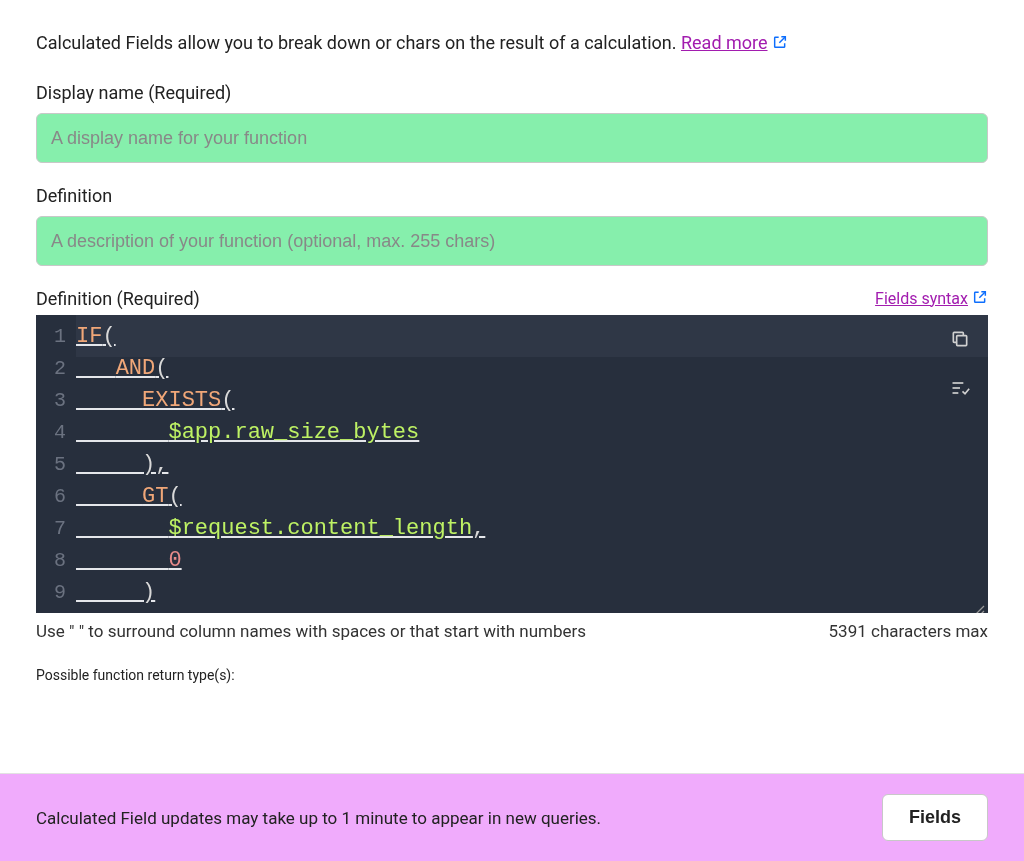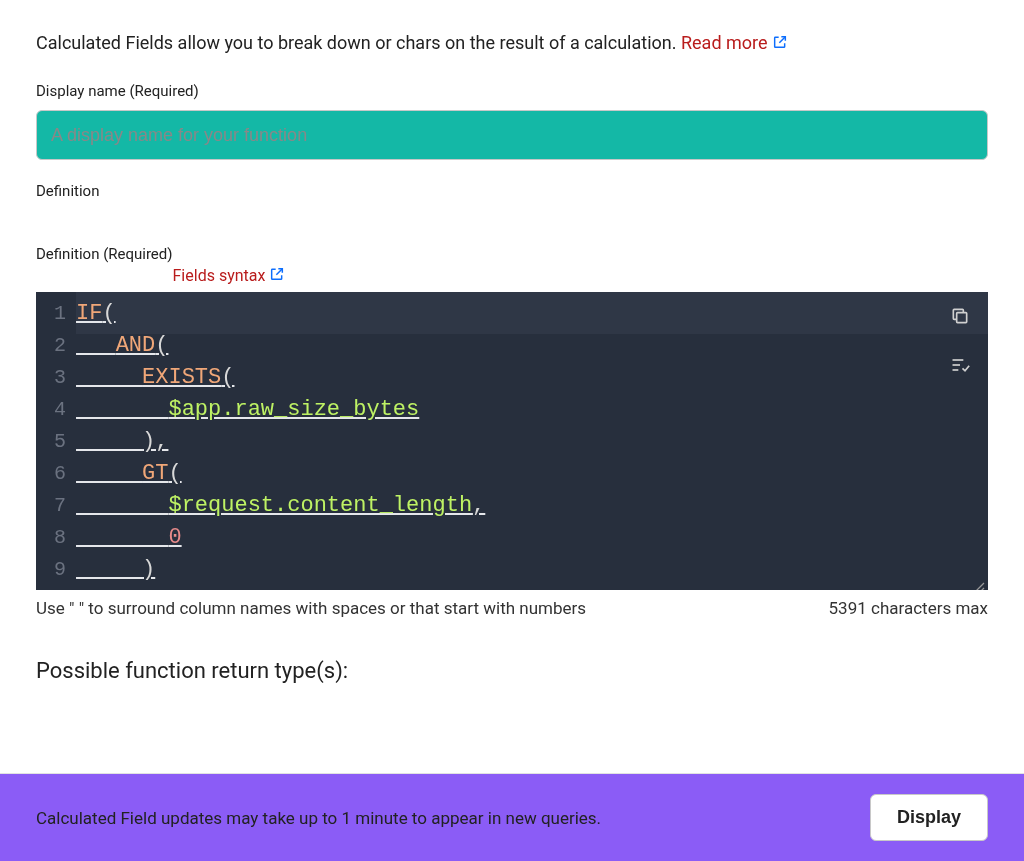--- a/index.html
+++ b/index.html
@@ -20,53 +20,53 @@
     font-weight: 700;
     margin-bottom: 18px;
     color: #111;
   }
   .subtitle {
     font-size: 18px;
     color: #222;
     margin-bottom: 28px;
   }
   .link {
-    color: #b91c1c;
+    color: #a21caf;
+    text-decoration: underline;
     cursor: pointer;
-    margin-top: 44px;
   }
   .ext-icon {
     display: inline-block;
     margin-left: 4px;
     vertical-align: -1px;
   }
   .field-group {
     margin-bottom: 22px;
   }
   .field-label {
-    font-size: 15px;
+    font-size: 18px;
     color: #222;
     margin-bottom: 10px;
     display: block;
   }
   .def-row {
     display: flex;
-    justify-content: flex-start;
+    justify-content: space-between;
     align-items: center;
     margin-bottom: 6px;
   }
   .text-input {
     width: 100%;
     height: 50px;
     border: 1px solid #c8c8c8;
     border-radius: 6px;
     padding: 0 14px;
     font-size: 18px;
     color: #222;
-    background: #14b8a6;
+    background: #86efac;
   }
   .text-input::placeholder { color: #888; }
   .code-editor {
     position: relative;
     background: #272f3d;
     border-radius: 0;
     height: 298px;
     overflow: hidden;
     font-family: "SFMono-Regular", Consolas, "Liberation Mono", Menlo, monospace;
     font-size: 22px;
@@ -122,29 +122,29 @@
     padding: 4px;
   }
   .hints-row {
     display: flex;
     justify-content: space-between;
     font-size: 17px;
     color: #333;
     margin-top: 8px;
   }
   .return-types {
-    font-size: 22px;
-    color: #222;
-    margin-top: 40px;
+    font-size: 14px;
+    color: #222;
+    margin-top: 26px;
   }
   .footer {
     position: absolute;
     bottom: 0; left: 0; right: 0;
     border-top: 1px solid #e2e2e2;
-    background: #8b5cf6;
+    background: #f0abfc;
     padding: 20px 36px;
     display: flex;
     align-items: center;
     justify-content: space-between;
   }
   .footer-note {
     font-size: 17px;
     color: #222;
   }
   .footer-actions {
@@ -189,20 +189,21 @@
           </svg></span></a>
   </p>
 
   <div class="field-group">
     <label class="field-label">Display name (Required)</label>
     <input class="text-input" type="text" placeholder="A display name for your function" style="">
   </div>
 
   <div class="field-group">
     <label class="field-label">Definition</label>
+    <input class="text-input" type="text" placeholder="A description of your function (optional, max. 255 chars)" style="">
   </div>
 
   <div class="field-group" style="margin-bottom:0;">
     <div class="def-row">
       <label class="field-label" style="margin-bottom:0;">Definition (Required)</label>
       <a class="link">
         <span>Fields syntax</span><span class="ext-icon"><svg width="16" height="16" viewBox="0 0 24 24" fill="none" stroke="#0d6efd" stroke-width="2.2">
               <path d="M14 4h6v6"></path>
               <path d="M20 4l-9 9"></path>
               <path d="M19 14v5a1 1 0 0 1-1 1H5a1 1 0 0 1-1-1V6a1 1 0 0 1 1-1h5"></path>
@@ -254,15 +255,15 @@
       <span>5391 characters max</span>
     </div>
 
     <div class="return-types">Possible function return type(s):</div>
   </div>
 </div>
 
 <div class="footer">
   <div class="footer-note">Calculated Field updates may take up to 1 minute to appear in new queries.</div>
   <div class="footer-actions">
-    <button class="btn btn-secondary">Display</button>
+    <button class="btn btn-secondary">Fields</button>
   </div>
 </div>
 
 </body></html>

